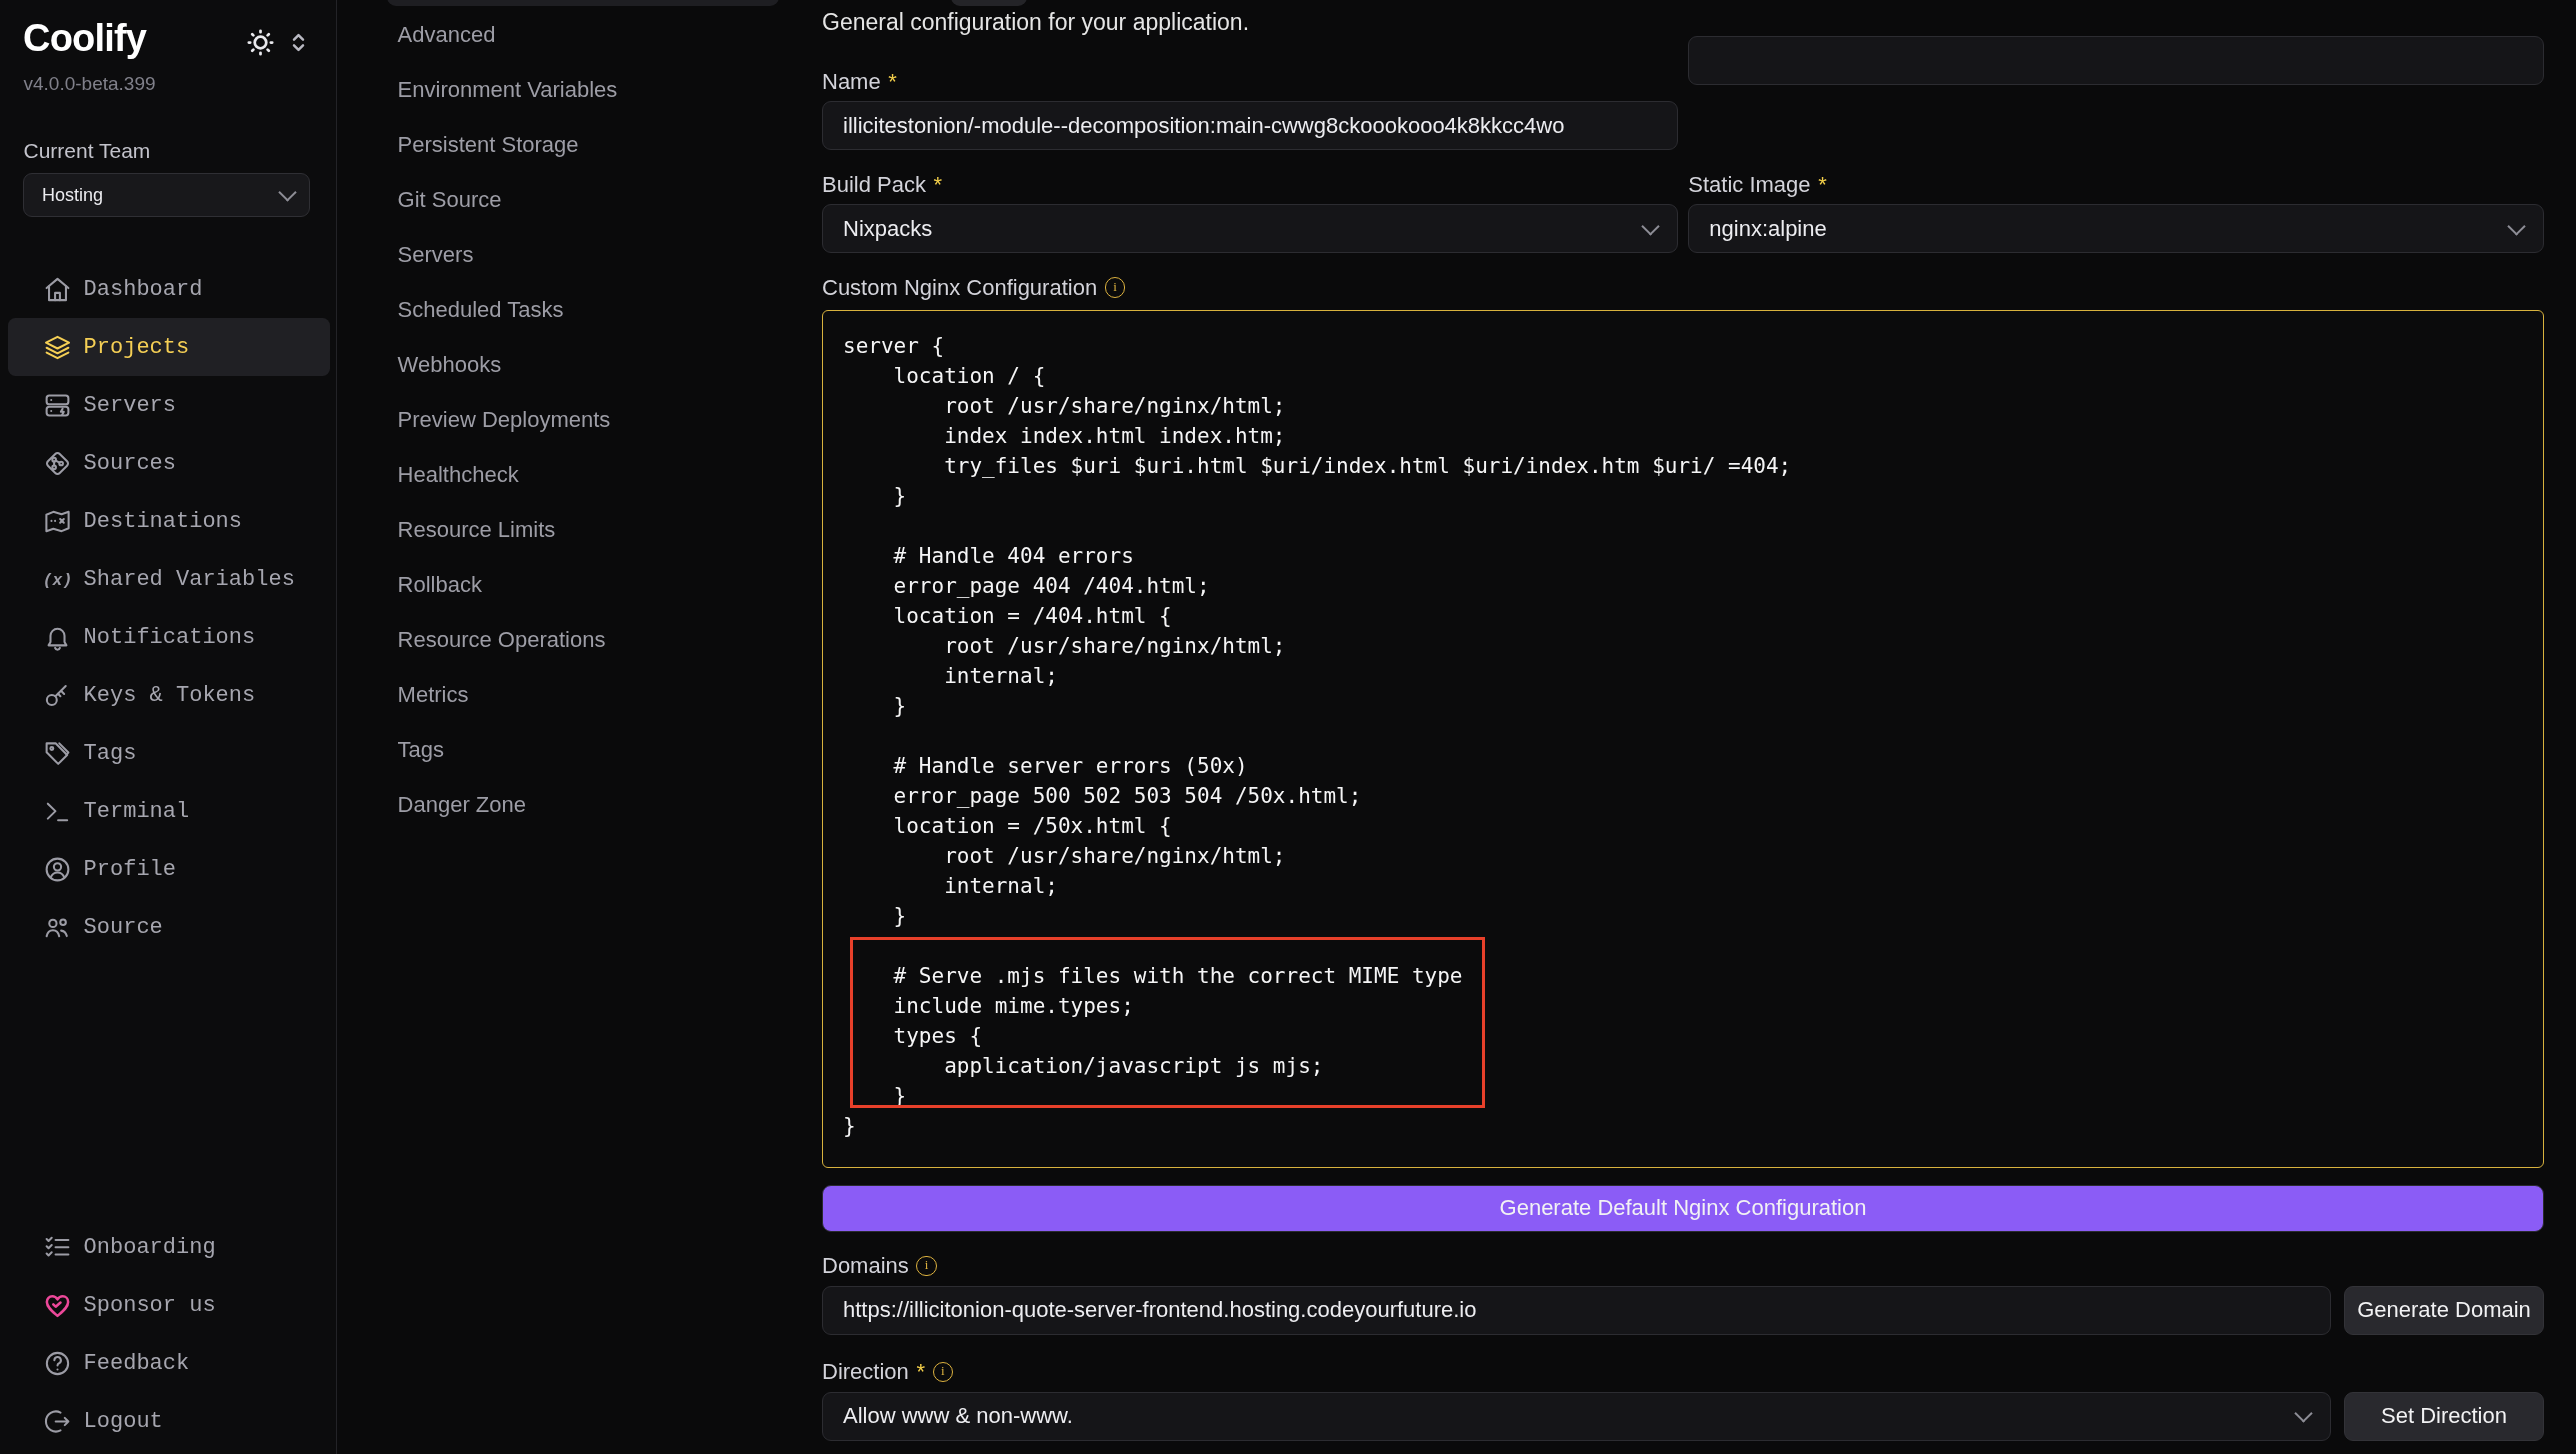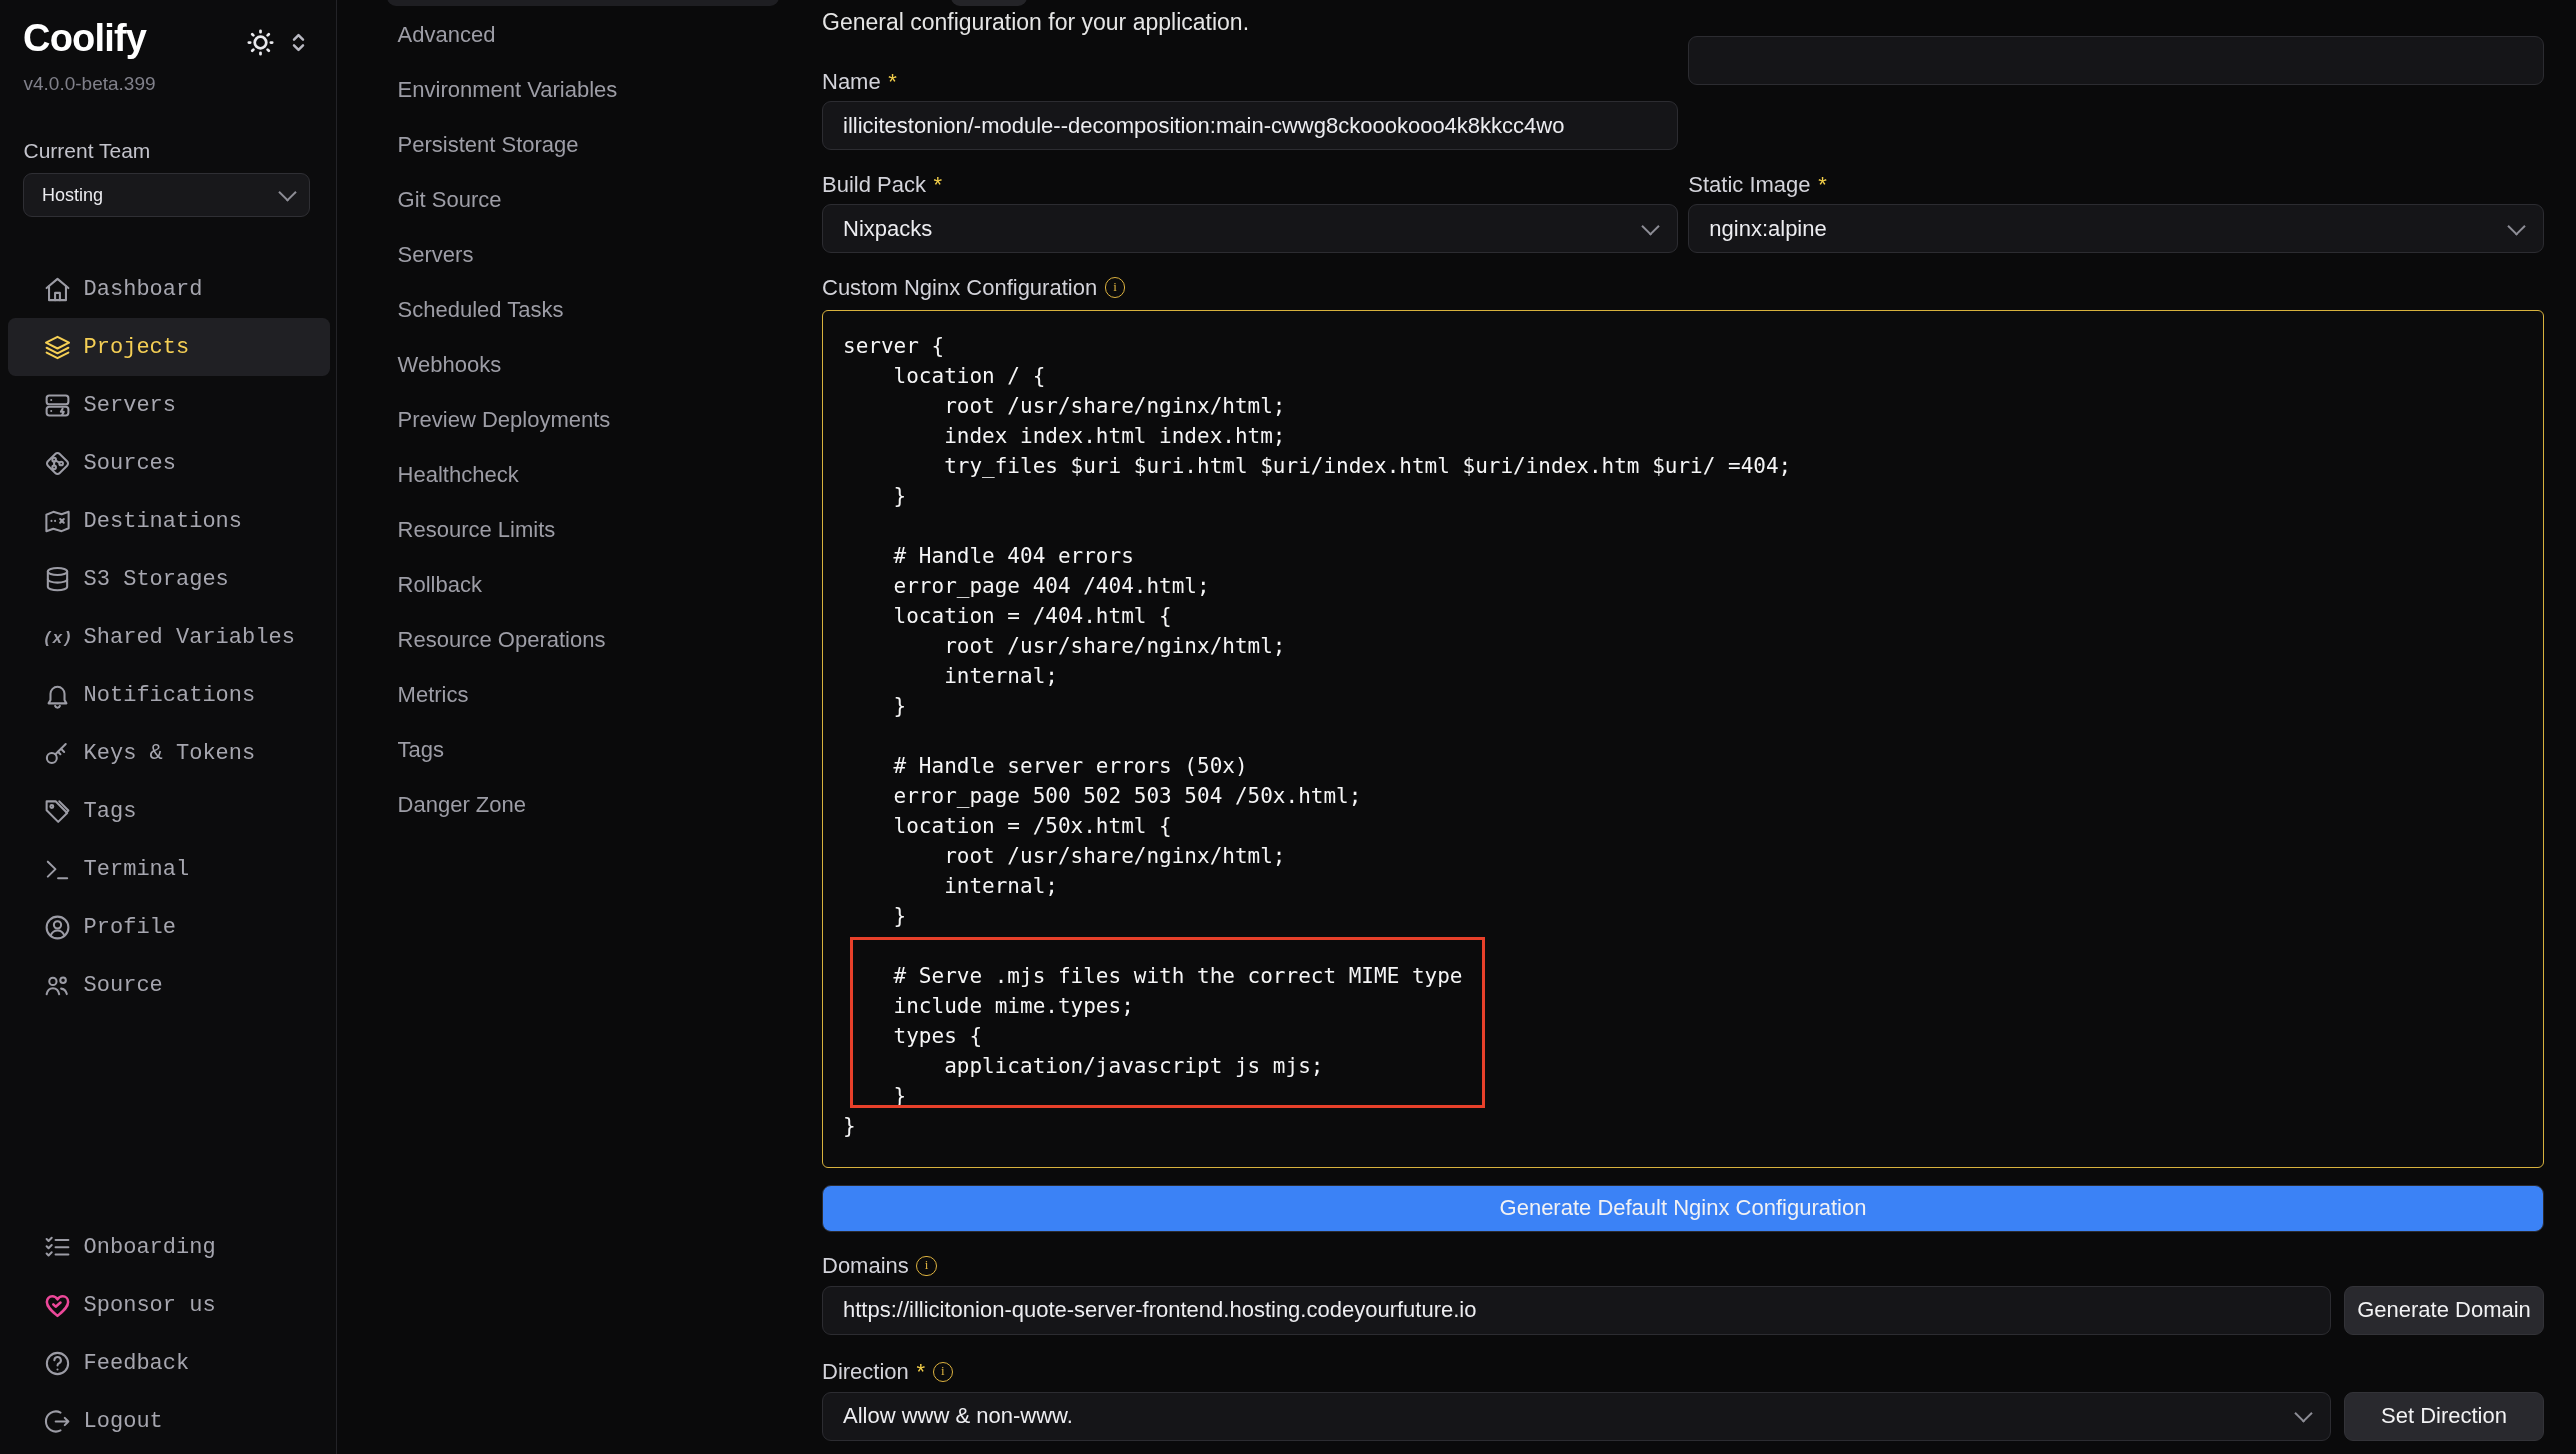--- a/index.html
+++ b/index.html
@@ -67,21 +67,21 @@
     transform:translateY(-70%) rotate(45deg); }
 
   .nginx-label { margin-top:18px; margin-bottom:6px; }
   .code-box { position:relative; width:100%; height:858px; border:1.5px solid #d8b23e;
     border-radius:6px; background:#0b0b0c; overflow:hidden; cursor:text; }
   .code-box pre { margin:0; padding:20px 0 0 20px; font-family:"DejaVu Sans Mono","Liberation Mono",monospace;
     font-size:21px; line-height:30px; color:#f5f5f6; }
   .red-box { position:absolute; left:27px; top:626px; width:635px; height:171px;
     border:3px solid #e8402a; pointer-events:none; }
 
-  .wide-btn { margin-top:16.7px; width:100%; height:47px; background:#3b82f6; border:0.8px solid #2a2a2f;
+  .wide-btn { margin-top:16.7px; width:100%; height:47px; background:#8b5cf6; border:0.8px solid #2a2a2f;
     border-radius:9px; display:flex; align-items:center; justify-content:center;
     font-size:22px; color:#f2f2f4; cursor:pointer; }
 
   .inline-row { display:flex; gap:13px; }
   .inline-row .input, .inline-row .select { flex:1; }
   .side-btn { flex:0 0 200px; height:49px; background:#29292e; border:0.8px solid #333338;
     border-radius:9px; display:flex; align-items:center; justify-content:center;
     font-size:22px; color:#f2f2f4; cursor:pointer; white-space:nowrap; }
   .domains-label { margin-top:18px; margin-bottom:3px; }
   .direction-label { margin-top:21px; margin-bottom:3px; }
@@ -166,30 +166,20 @@
               <path d="M2.8 6.4 8.6 4l6.8 2 5.8-2v13.6L15.4 20l-6.8-2-5.8 2z"></path>
               <path d="M7 11.5h.01M10 11.5h.01"></path>
               <path d="m14.2 10 3 3m0-3-3 3"></path>
             </svg>
           </span>
           <span class="nav-label">Destinations</span>
         </div>
         <div class="nav-item">
           <span class="nav-icon">
             <svg viewBox="0 0 24 24" fill="none" stroke="currentColor" stroke-width="1.7" stroke-linecap="round" stroke-linejoin="round">
-              <ellipse cx="12" cy="5.4" rx="8" ry="2.9"></ellipse>
-              <path d="M4 5.4v6.3c0 1.6 3.6 2.9 8 2.9s8-1.3 8-2.9V5.4"></path>
-              <path d="M4 11.7V18c0 1.6 3.6 2.9 8 2.9s8-1.3 8-2.9v-6.3"></path>
-            </svg>
-          </span>
-          <span class="nav-label">S3 Storages</span>
-        </div>
-        <div class="nav-item">
-          <span class="nav-icon">
-            <svg viewBox="0 0 24 24" fill="none" stroke="currentColor" stroke-width="1.7" stroke-linecap="round" stroke-linejoin="round">
               <text x="12" y="16.6" text-anchor="middle" font-size="13.5" font-style="italic" font-weight="bold" fill="currentColor" stroke="none" font-family="inherit">(x)</text>
             </svg>
           </span>
           <span class="nav-label">Shared Variables</span>
         </div>
         <div class="nav-item">
           <span class="nav-icon">
             <svg viewBox="0 0 24 24" fill="none" stroke="currentColor" stroke-width="1.7" stroke-linecap="round" stroke-linejoin="round">
               <path d="M6.2 15.8v-5.2a5.8 5.8 0 0 1 11.6 0v5.2l1.6 2.7H4.6z"></path>
               <path d="M10 20.6a2.1 2.1 0 0 0 4 0"></path>

